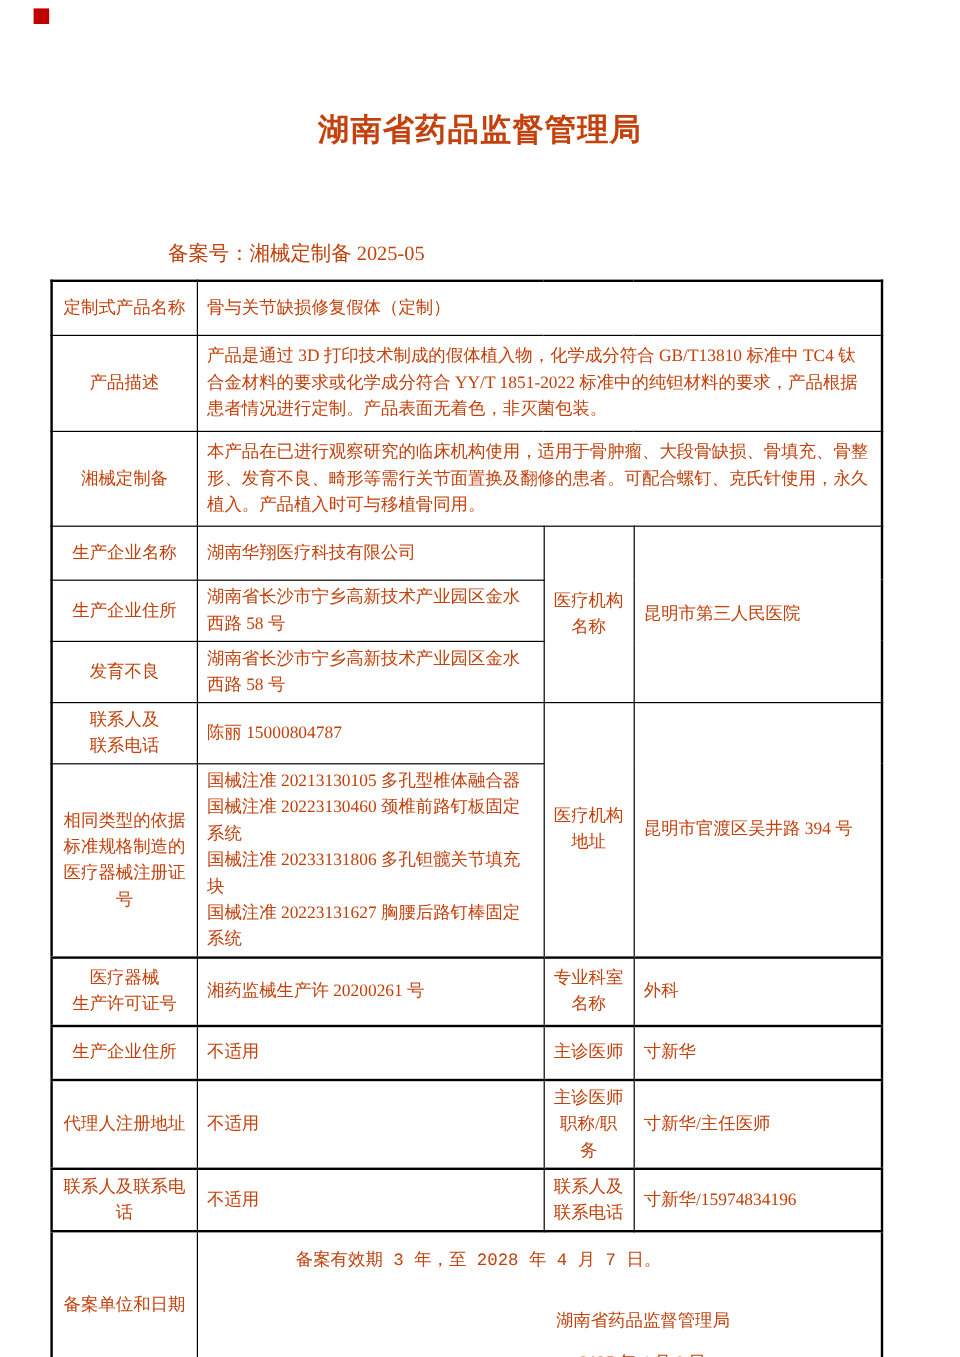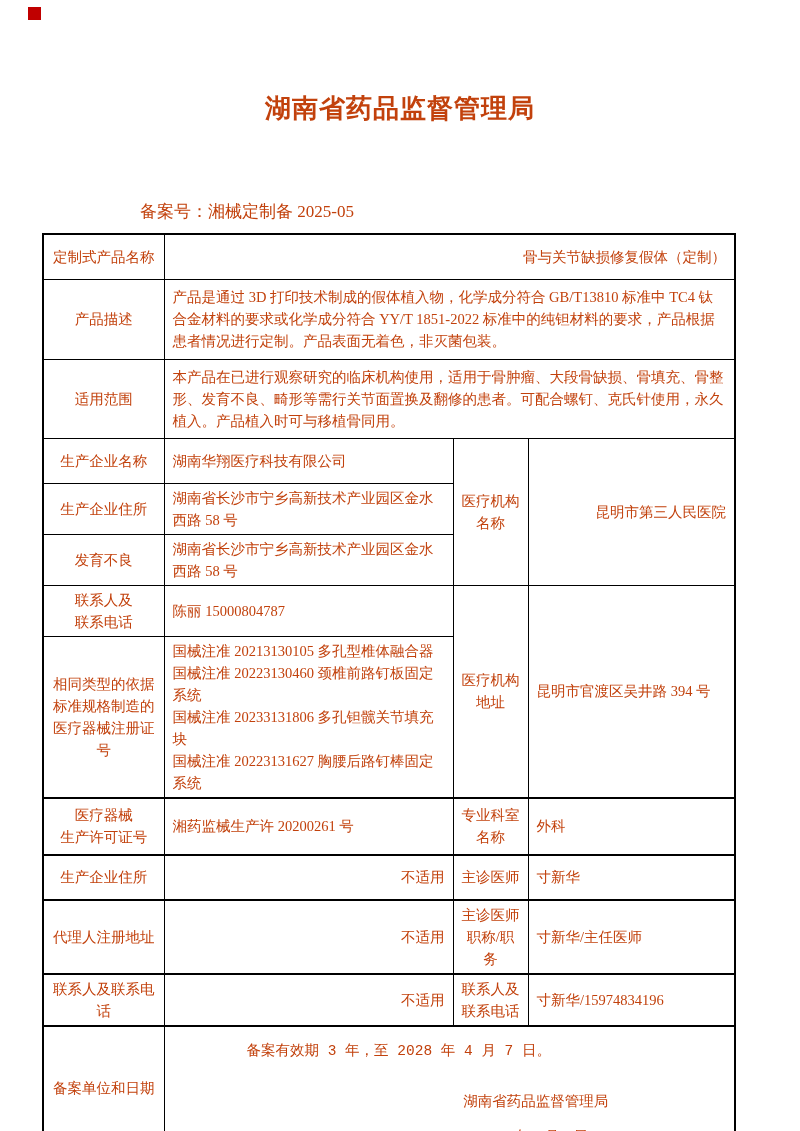--- a/index.html
+++ b/index.html
@@ -22,21 +22,21 @@
     border-collapse:collapse; table-layout:fixed;
     font-size:14.5px;
     border:2px solid #000;
   }
   table.info td {
     border:1px solid #000; vertical-align:middle;
     padding:3px 8px; line-height:22px; overflow:hidden;
   }
   td.lab { text-align:center; padding:3px 4px;margin-top:14px; }
   .preline { white-space:pre-line; }
-  .center { text-align:right; }
+  .center { text-align:left; }
   tr.thick td { border-top-width:2px; }
   
   td.filing-cell { vertical-align:top; padding:0; }
   .sig-validity { margin:10px 0 0 74px;font-family:Liberation Mono, monospace; }
   .sig-authority { margin:28px 0 0 173px; text-align:center; }
   .sig-date { margin:13px 0 0 173px; text-align:center; }
 </style>
 </head>
 <body>
 
@@ -63,21 +63,21 @@
       <td class="lab">定制式产品名称</td>
       <td colspan="3" class="center">骨与关节缺损修复假体（定制）</td>
     </tr>
 
     <tr style="height:80px">
       <td class="lab">产品描述</td>
       <td colspan="3">产品是通过 3D 打印技术制成的假体植入物，化学成分符合 GB/T13810 标准中 TC4 钛合金材料的要求或化学成分符合 YY/T 1851-2022 标准中的纯钽材料的要求，产品根据患者情况进行定制。产品表面无着色，非灭菌包装。</td>
     </tr>
 
     <tr style="height:79px">
-      <td class="lab">适用范围</td>
+      <td class="lab">湘械定制备</td>
       <td colspan="3">本产品在已进行观察研究的临床机构使用，适用于骨肿瘤、大段骨缺损、骨填充、骨整形、发育不良、畸形等需行关节面置换及翻修的患者。可配合螺钉、克氏针使用，永久植入。产品植入时可与移植骨同用。</td>
     </tr>
 
     <tr style="height:45px">
       <td class="lab">生产企业名称</td>
       <td>湖南华翔医疗科技有限公司</td>
       <td rowspan="3" class="lab preline">医疗机构
 名称</td>
       <td rowspan="3" class="center">昆明市第三人民医院</td>
     </tr>

